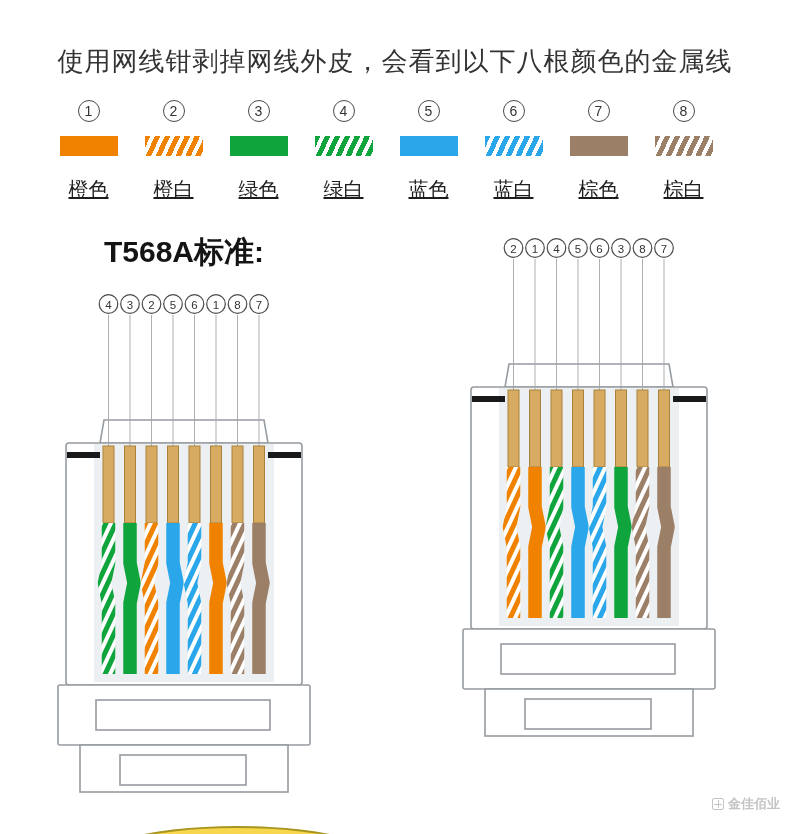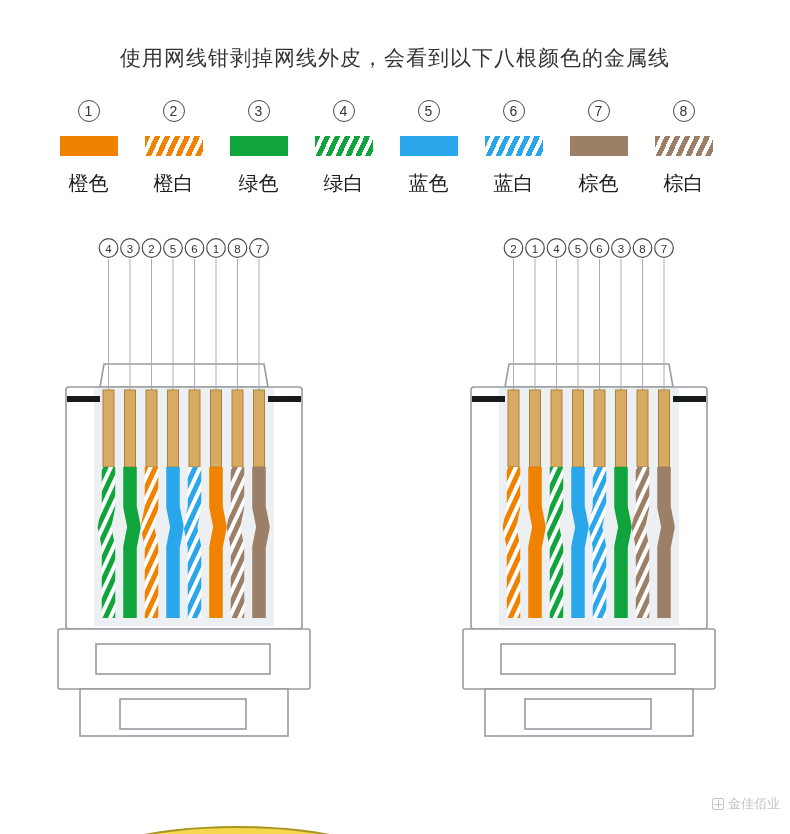--- a/index.html
+++ b/index.html
@@ -3,59 +3,59 @@
 <meta charset="utf-8">
 <style>
   html,body { margin:0; padding:0; background:#ffffff; }
   .canvas {
     position:relative; width:790px; height:834px; margin:0 auto;
     background:#ffffff; overflow:hidden;
     font-family:"Liberation Sans","DejaVu Sans",sans-serif; color:#333;
   }
   .page-title {
     position:absolute; top:44px; left:0; width:100%;
-    text-align:center; font-size:21px; font-weight:500;
+    text-align:center; font-size:26px; font-weight:500;
     letter-spacing:1px; color:#333;
   }
   
   .legend {
     position:absolute; top:100px; left:46px; width:680px;
     display:flex;
   }
   .legend-cell {
     width:85px; display:flex; flex-direction:column; align-items:center;
   }
   .num-circle {
     width:22px; height:22px; border:1.5px solid #4a4a4a; border-radius:50%;
     display:flex; align-items:center; justify-content:center;
     font-size:14px; color:#333; box-sizing:border-box; margin-bottom:14px;
   }
   .swatch { width:58px; height:20px; display:block; }
-  .legend-label { margin-top:14px; font-size:20px; color:#1d1d1d; }
+  .legend-label { margin-top:20px; font-size:20px; color:#1d1d1d;text-decoration:underline; }
   
   .plug-column { position:absolute; top:232px; width:260px; }
   .plug-column.left  { left:54px; }
   .plug-column.right { left:459px; }
   .standard-title {
     margin:0 0 16px 0; height:40px; line-height:40px;
     text-align:center; font-size:30px; font-weight:600; color:#141414;
   }
   .connector-holder { width:260px; height:512px; }
   
   .outline { fill:#ffffff; stroke:#969ca1; stroke-width:1.6; }
   .chamber { fill:#edf0f3; }
   .shoulder { fill:#17191b; }
   .leader { stroke:#a6a6a6; stroke-width:0.9; }
   .numcirc { fill:#ffffff; stroke:#4a4a4a; stroke-width:1.2; }
   .numtext { font-family:"Liberation Sans","DejaVu Sans",sans-serif; font-size:11.5px; text-anchor:middle; fill:#333; }
   
   .watermark {
     position:absolute; top:795px; right:10px;
     display:flex; align-items:center; gap:4px;
-    color:#c4c4c4; font-size:13px;
+    color:#c4c4c4; font-size:13px;font-weight:bold;
   }
   .wm-logo {
     width:12px; height:12px; border:1px solid #c4c4c4; border-radius:2px;
     box-sizing:border-box;
     background:linear-gradient(#c4c4c4,#c4c4c4) center/8px 1px no-repeat,
                linear-gradient(#c4c4c4,#c4c4c4) center/1px 8px no-repeat;
   }
   
   .gold-arc {
     position:absolute; left:70px; top:826px; width:330px; height:90px;
@@ -127,20 +127,21 @@
         <span class="legend-label">棕色</span>
       </div>
       <div class="legend-cell">
         <span class="num-circle">8</span>
         <span class="swatch" style="background: repeating-linear-gradient(115deg, rgb(156, 127, 103) 0px, rgb(156, 127, 103) 5px, rgb(255, 255, 255) 5px, rgb(255, 255, 255) 9px);"></span>
         <span class="legend-label">棕白</span>
       </div>
     </div>
 
   <section class="plug-column left">
+    <h2 class="standard-title">T568A标准:</h2>
     <div class="connector-holder">
   <svg viewBox="0 0 260 512" width="260" height="512">
     <polygon points="50,132 210,132 214,155 46,155" class="outline"></polygon>
     <rect x="12" y="155" width="236" height="242" rx="3" class="outline"></rect>
     <rect x="40" y="156" width="180" height="238" class="chamber"></rect>
     <rect x="13" y="164" width="33" height="6" class="shoulder"></rect>
     <rect x="214" y="164" width="33" height="6" class="shoulder"></rect>
     <rect x="4" y="397" width="252" height="60" rx="2" class="outline"></rect>
     <rect x="42" y="412" width="174" height="30" class="outline"></rect>
     <rect x="26" y="457" width="208" height="47" class="outline"></rect>

